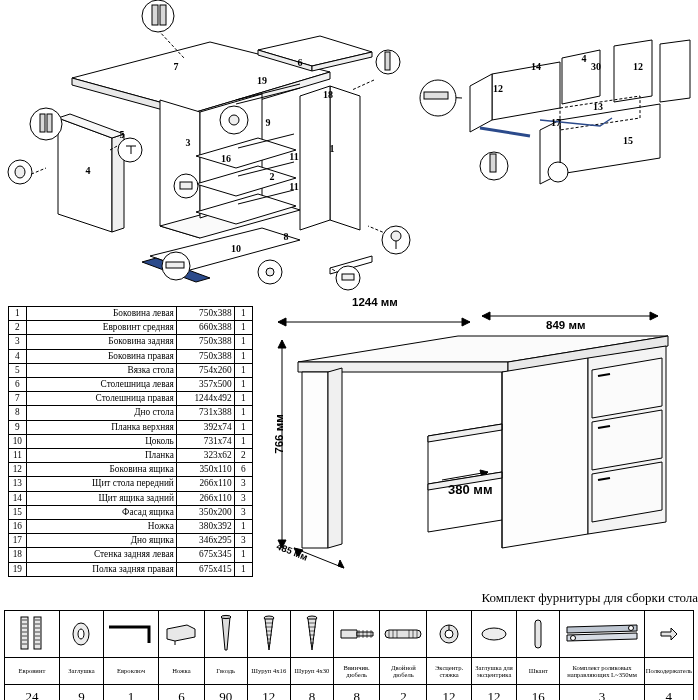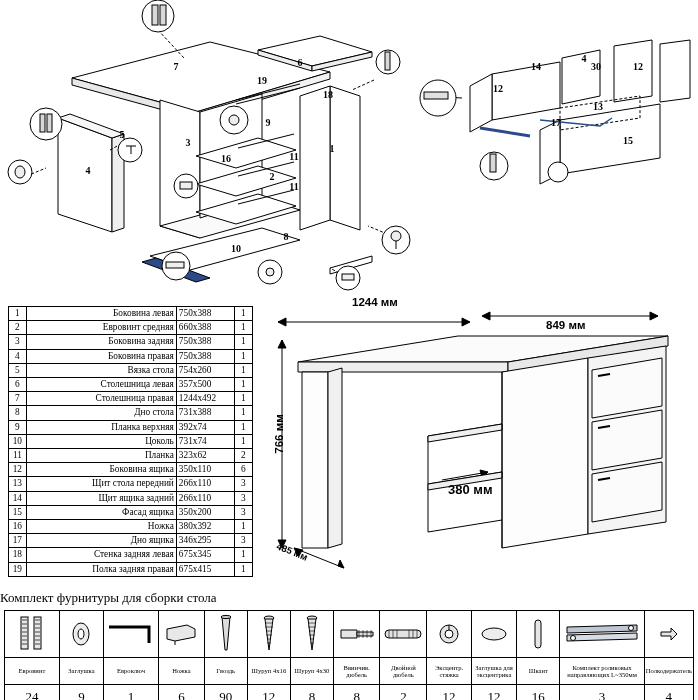--- a/index.html
+++ b/index.html
@@ -10,28 +10,28 @@
   .abs{position:absolute;}
 
   
   #exploded{position:absolute;left:0;top:0;width:698px;height:290px;}
 
   
   #parts{position:absolute;left:8px;top:306px;width:245px;border-collapse:collapse;font-size:9.3px;}
   #parts td{border:1px solid #000;padding:0 2px;height:13.2px;line-height:13.2px;white-space:nowrap;}
   #parts td.idx{width:13px;text-align:center;}
   #parts td.nm{width:150px;text-align:right;}
-  #parts td.dim{width:54px;text-align:left;margin-top:6px;}
+  #parts td.dim{width:54px;text-align:right;margin-top:6px;}
   #parts td.qt{width:14px;text-align:center;}
 
   
   #desk{position:absolute;left:258px;top:296px;width:436px;height:280px;}
 
   
-  #kitTitle{position:absolute;left:0;top:590px;width:698px;text-align:left;font-size:13px;}
+  #kitTitle{position:absolute;left:0;top:590px;width:698px;text-align:right;font-size:13px;}
   #kit{position:absolute;left:4px;top:610px;width:690px;border-collapse:collapse;}
   #kit td{border:1px solid #000;text-align:center;vertical-align:middle;}
   #kit tr.pic td{height:44px;}
   #kit tr.lbl td{height:26px;font-size:6.6px;line-height:7.4px;padding:0 1px;}
   #kit tr.qty td{height:22px;font-size:13px;font-weight:normal;}
   .kitsvg{display:block;margin:0 auto;}
 
   
   .dimtxt{font-size:11.5px;font-weight:bold;font-family:"Liberation Sans",sans-serif;}
   .vert{transform:rotate(-90deg);transform-origin:center center;}

